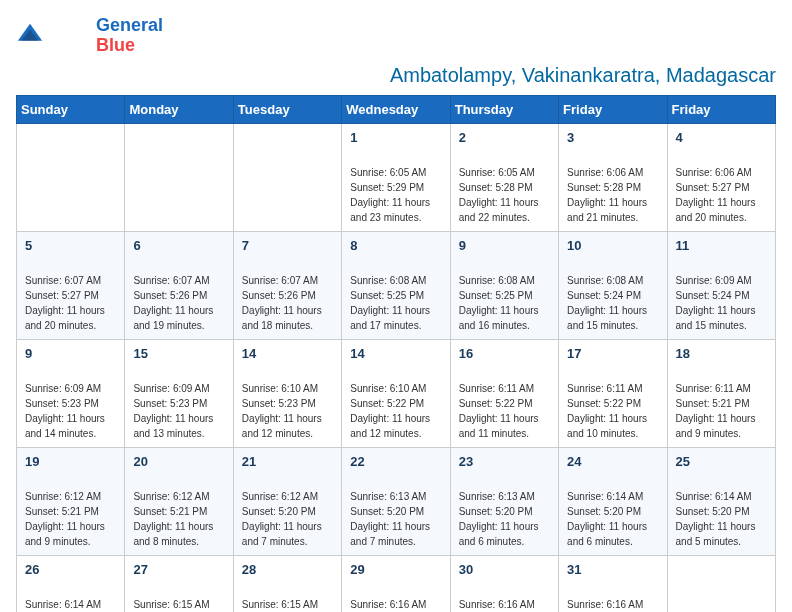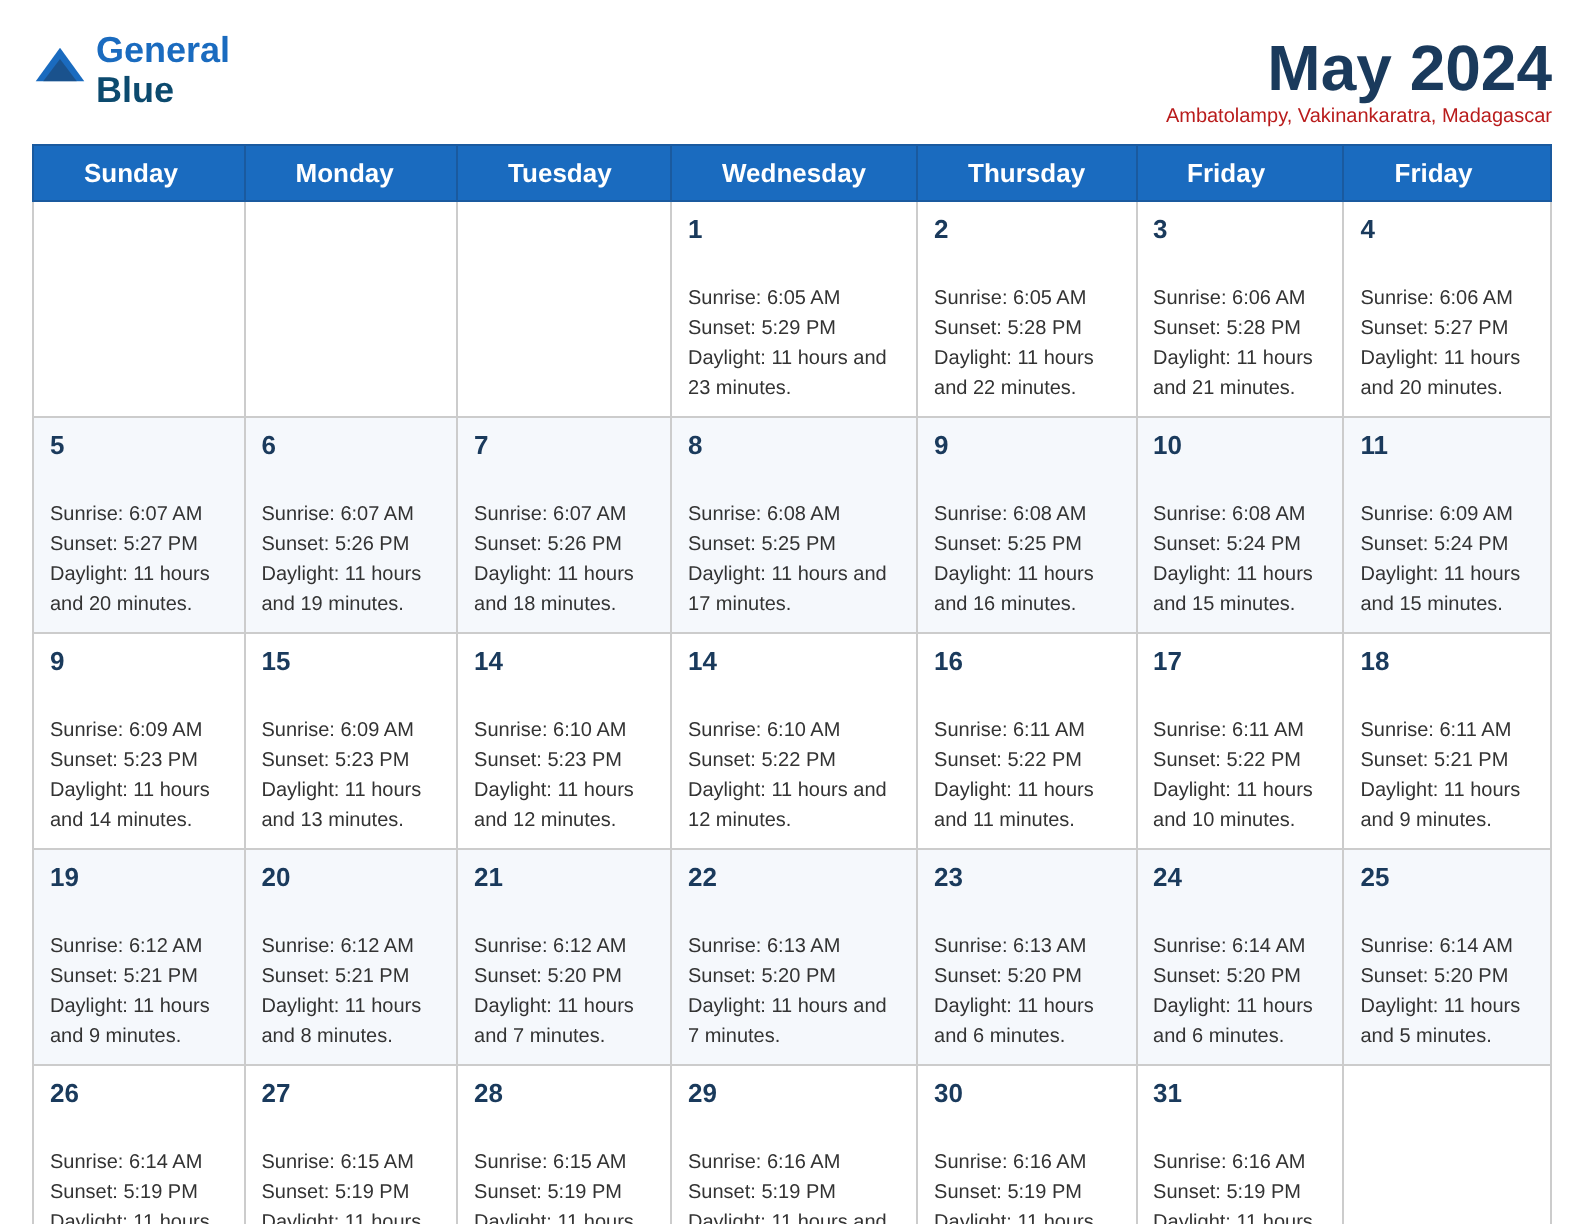--- a/index.html
+++ b/index.html
@@ -22,47 +22,49 @@
       gap: 4px;
     }
     .logo-text {
       font-size: 18px;
       font-weight: bold;
       color: #1a3a5c;
       line-height: 1.1;
     }
     .logo-text span {
       color: #1a6bbf;
+      margin-left: 48px;
     }
     .logo-icon {
       width: 28px;
       height: 28px;
     }
     .title-section {
       text-align: right;
     }
     .month-title {
       font-size: 32px;
       font-weight: bold;
       color: #1a3a5c;
     }
     .subtitle {
-      font-size: 10px;
-      color: #b91c1c;
+      font-size: 20px;
+      color: #0369a1;
+      margin-top: 48px;
     }
     .calendar {
       width: 100%;
       border-collapse: collapse;
       border: 1px solid #ccc;
     }
     .calendar th {
       background: #1a6bbf;
       color: white;
       text-align: left;
-      padding: 6px 25px;
+      padding: 6px 4px;
       font-size: 13px;
       font-weight: bold;
       border: 1px solid #1a5a9f;
     }
     .calendar td {
       vertical-align: top;
       padding: 6px 8px;
       border: 1px solid #ccc;
       width: calc(100% / 7);
       min-height: 80px;
@@ -91,25 +93,24 @@
 <body>
 
 <div class="header">
   <div class="logo">
     <svg class="logo-icon" viewBox="0 0 30 30">
       <polygon points="15,2 28,20 2,20" fill="#1a6bbf"></polygon>
       <polygon points="15,8 24,20 6,20" fill="#1a3a5c" opacity="0.5"></polygon>
     </svg>
     <div class="logo-text">
       <div><span>General</span></div>
-      <div><span style="color:#0c4a6e">Blue</span></div>
+      <div><span style="color:#ef4444">Blue</span></div>
     </div>
   </div>
   <div class="title-section">
-    <div class="month-title">May 2024</div>
     <div class="subtitle">Ambatolampy, Vakinankaratra, Madagascar</div>
   </div>
 </div>
 
 <table class="calendar">
   <thead>
     <tr>
 
     <th>Sunday</th>
         <th>Monday</th>

